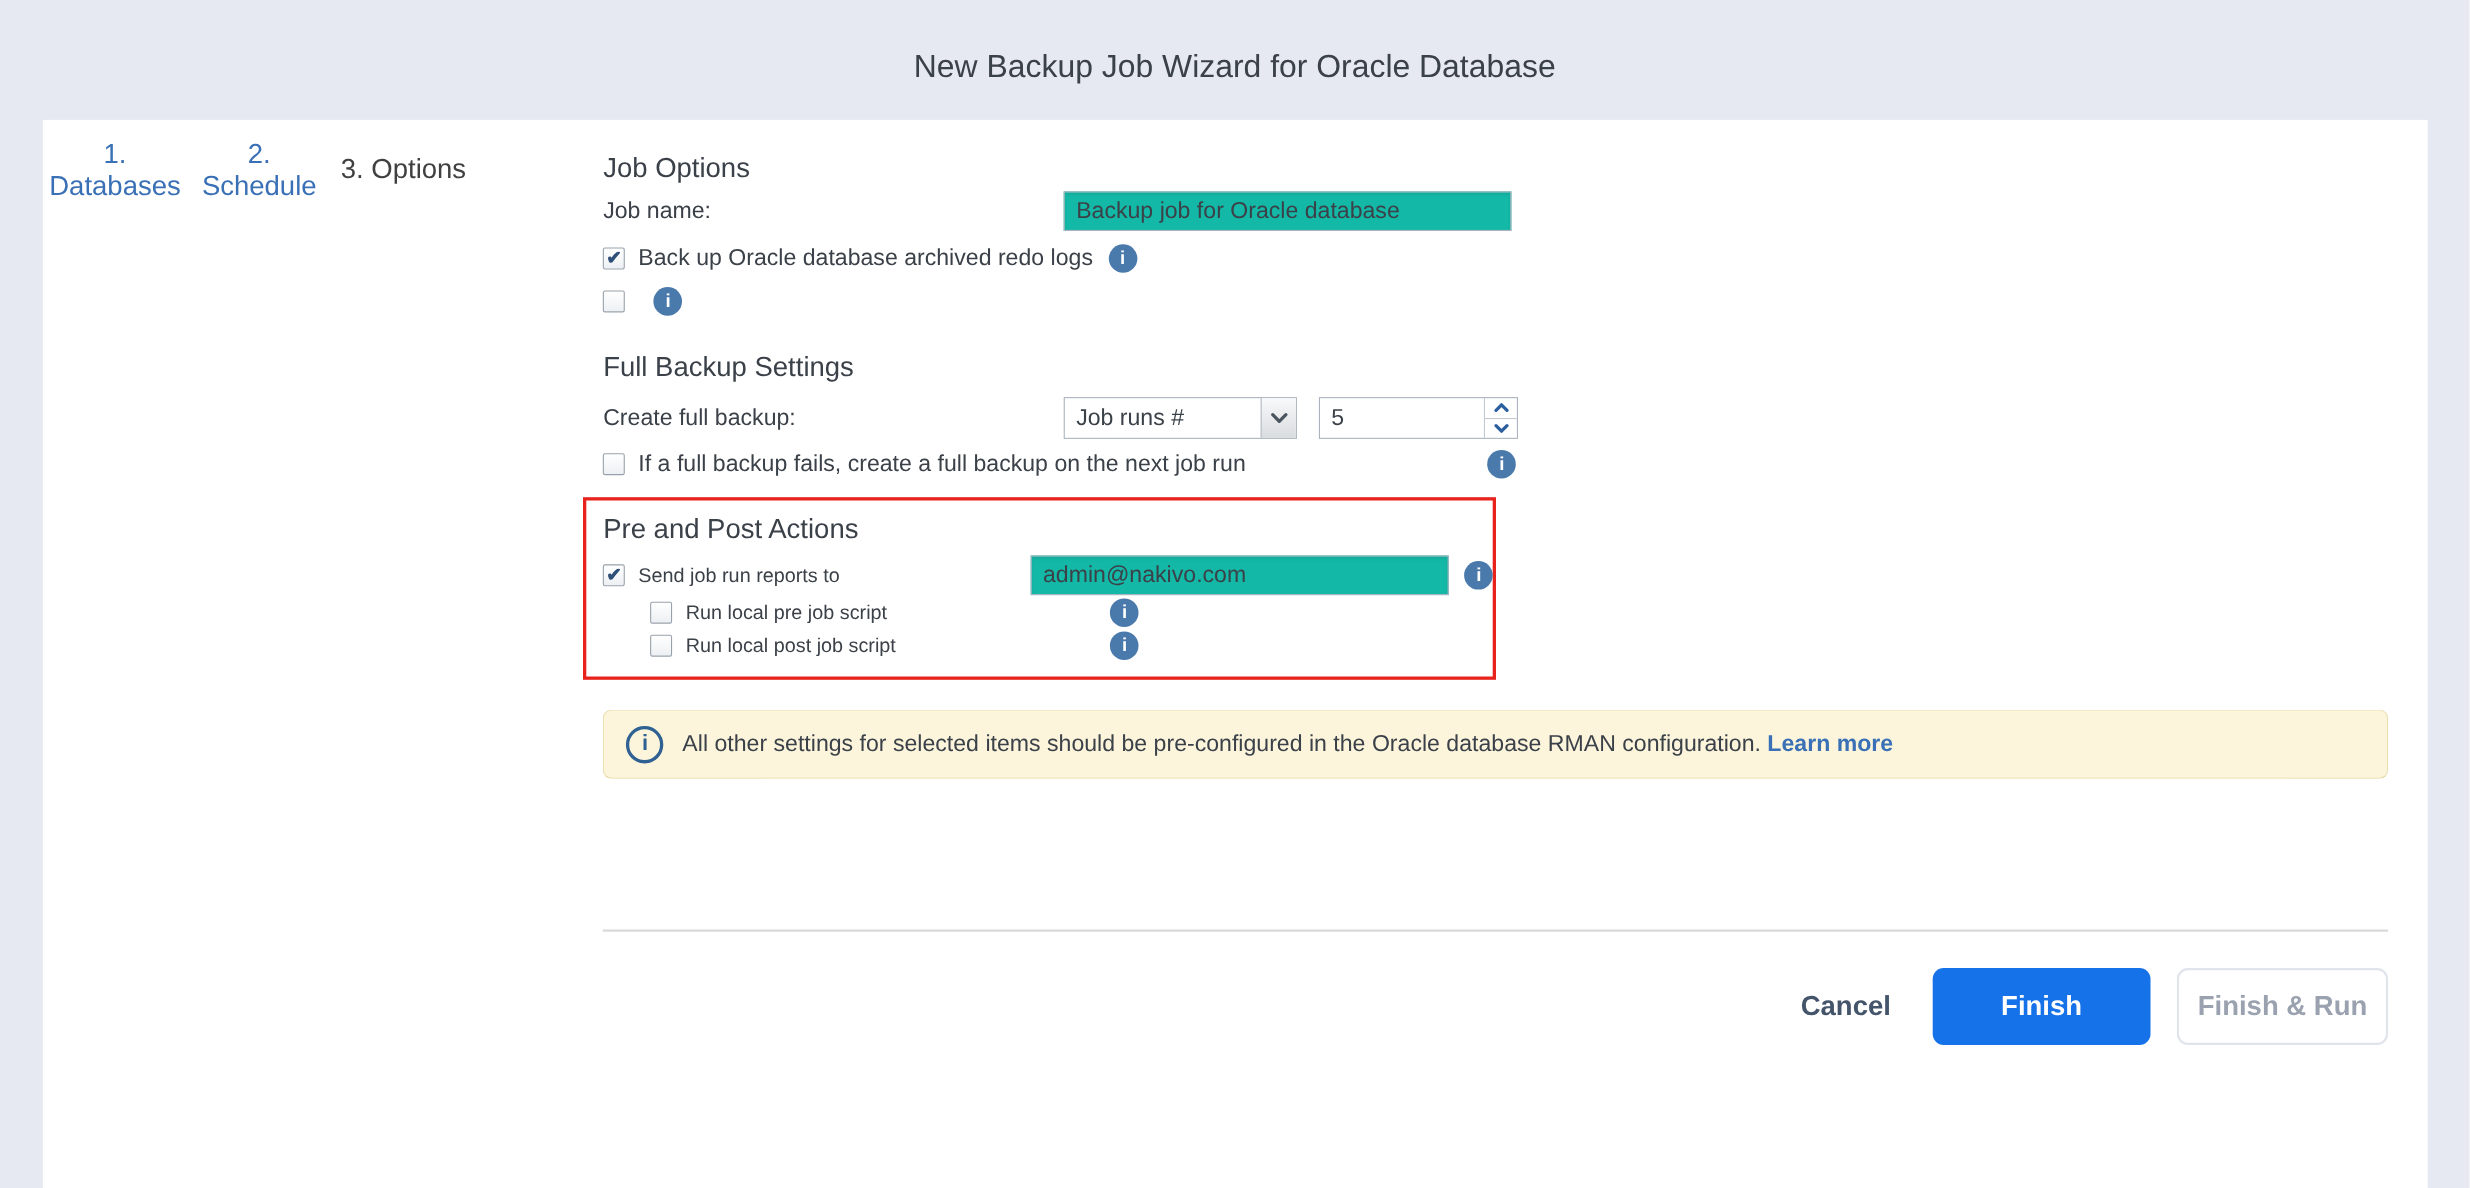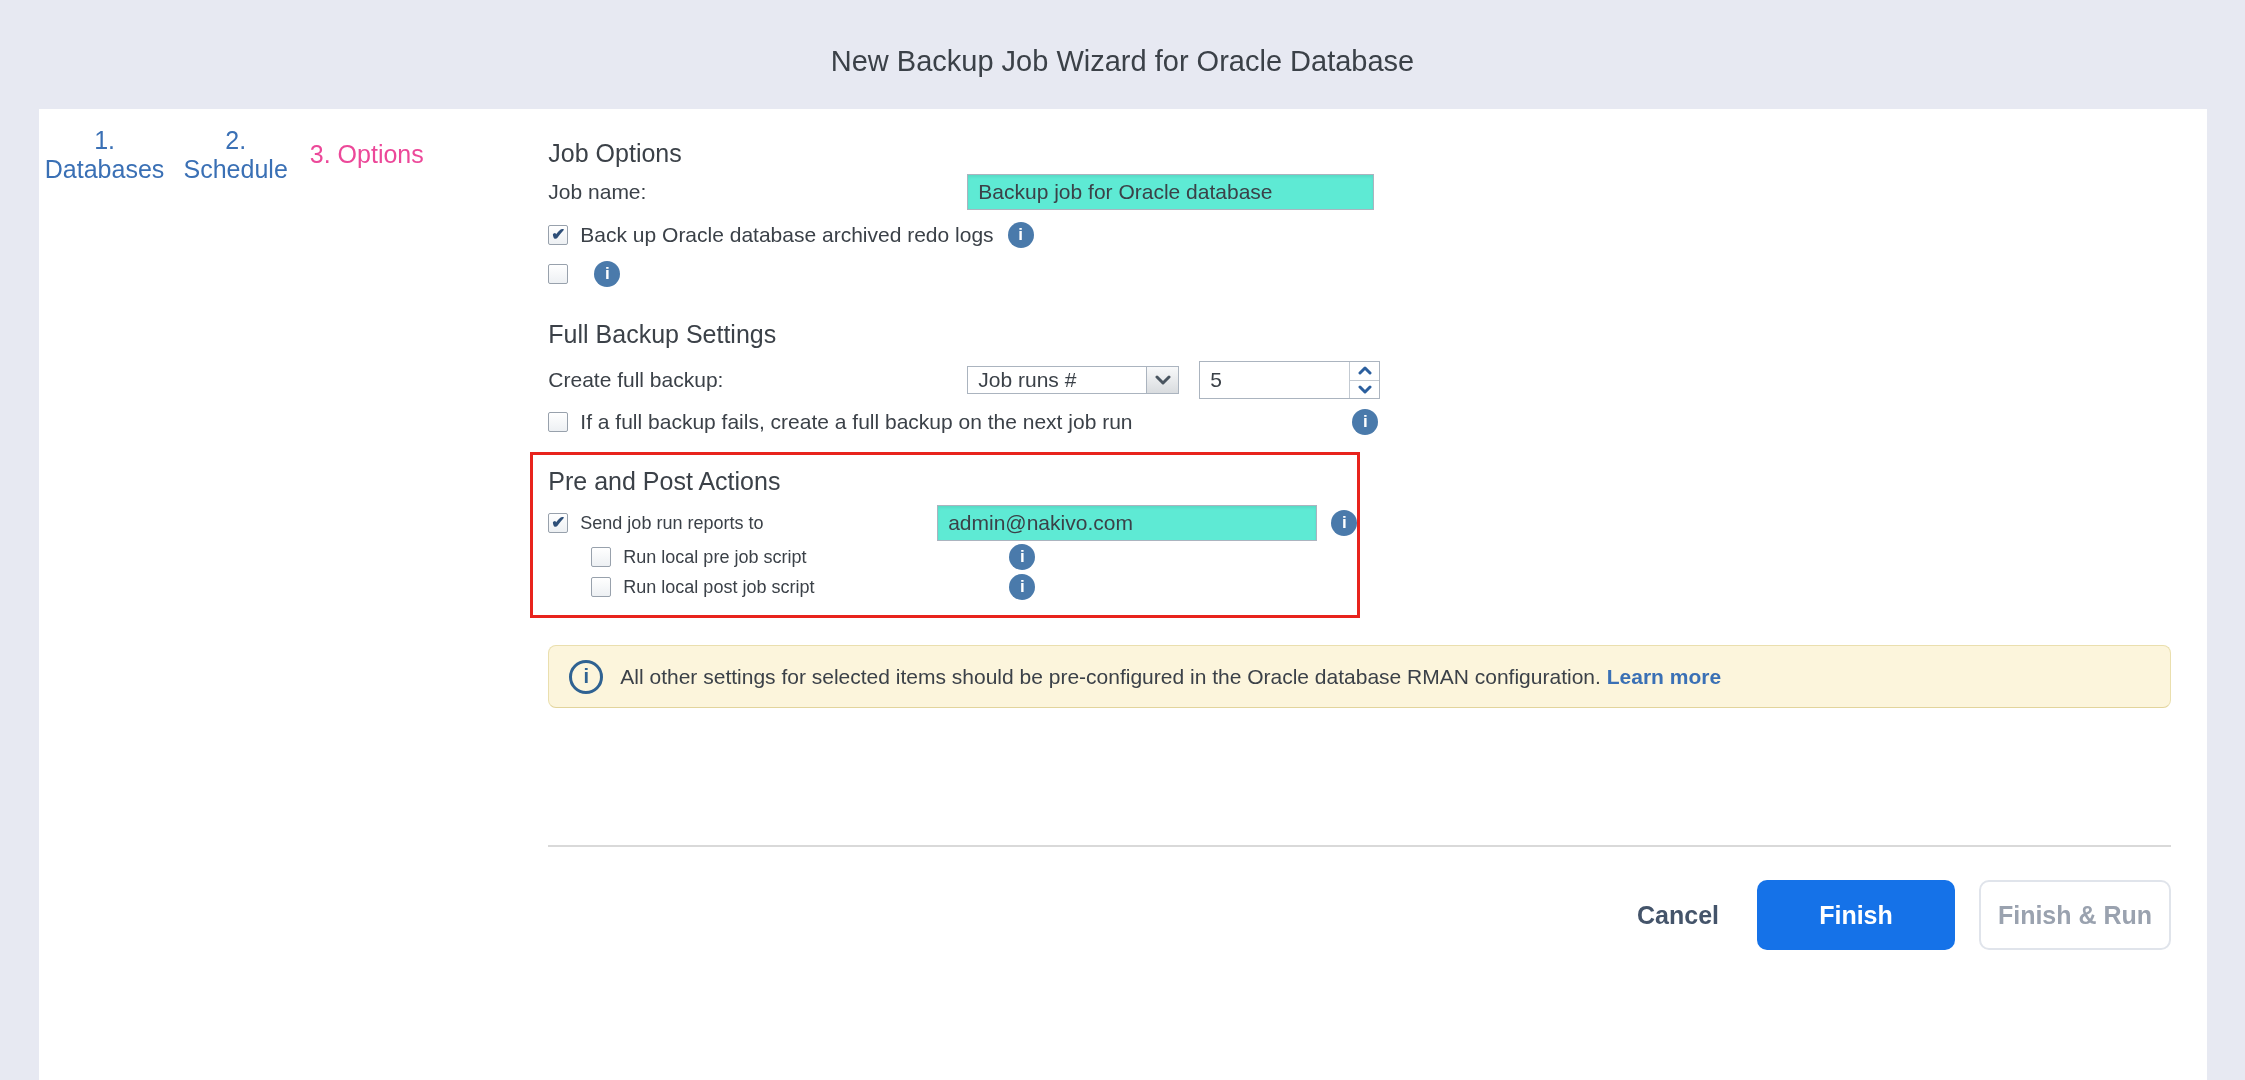--- a/index.html
+++ b/index.html
@@ -21,36 +21,36 @@
     position:absolute; left:39px; top:109px; width:2168px; bottom:0;
     background:#ffffff;
     display:flex; flex-direction:row;
   }
   .tabs {
     height:91px; display:flex; align-items:center;
     font-size:25px;
   }
   .tab { flex:1; text-align:center; cursor:pointer; }
   .tab.link { color:#3a70b5; }
-  .tab.active { color:#ec4899; cursor:default; }
+  .tab.active { color:#404040; cursor:default; }
   .tabs-divider { border-bottom:2px solid #dadde2; margin:0 40px; }
   .content { padding:0 36px; flex:1; display:flex; flex-direction:column; }
 
   .section-heading { font-size:25px; font-weight:400; color:#3b4148; }
   .h-job { margin-top:30px; }
   .h-full { margin-top:32px; }
   .h-prepost { }
 
   .row { display:flex; align-items:center; }
   .row .flabel { width:419px; font-size:21px; color:#3b4148; }
 
   .name-row { margin-top:6px; height:36px; }
   .text-input {
     width:407px; height:36px;
-    border:1px solid #abb4bf; background:#5eead4;
+    border:1px solid #abb4bf; background:#14b8a6;
     font-family:"Liberation Sans", sans-serif;
     font-size:21px; color:#3b4148; padding:0 10px;
     box-shadow: inset 0 2px 3px rgba(0,0,0,0.07);
     outline:none;
   }
 
   .cb-row { margin-top:11px; height:28px; font-size:21px; }
   .checkbox {
     width:20px; height:20px; flex:0 0 auto;
     border:1px solid #98a1ac; border-radius:2px;
@@ -69,21 +69,21 @@
     width:26px; height:26px; border-radius:50%;
     background:#4a7aab; color:#ffffff;
     font-size:17px; font-weight:bold; font-style:normal;
     display:inline-flex; align-items:center; justify-content:center;
     flex:0 0 auto; cursor:pointer;
   }
   .ml14 { margin-left:14px; }
 
   .ctl-row { margin-top:12px; height:38px; }
   .select {
-    width:212px; height:28px; border:1px solid #abb4bf; background:#fff;
+    width:212px; height:38px; border:1px solid #abb4bf; background:#fff;
     display:flex; align-items:stretch; cursor:pointer;text-align:right;
   }
   .select .value { flex:1; display:flex; align-items:center; padding-left:10px; font-size:21px; }
   .select .dd-btn {
     width:32px; border-left:1px solid #abb4bf;
     background:linear-gradient(#f8f9fa,#d9dcdf);
     display:flex; align-items:center; justify-content:center;
   }
   .spinner {
     width:181px; height:38px; border:1px solid #abb4bf; background:#fff;

